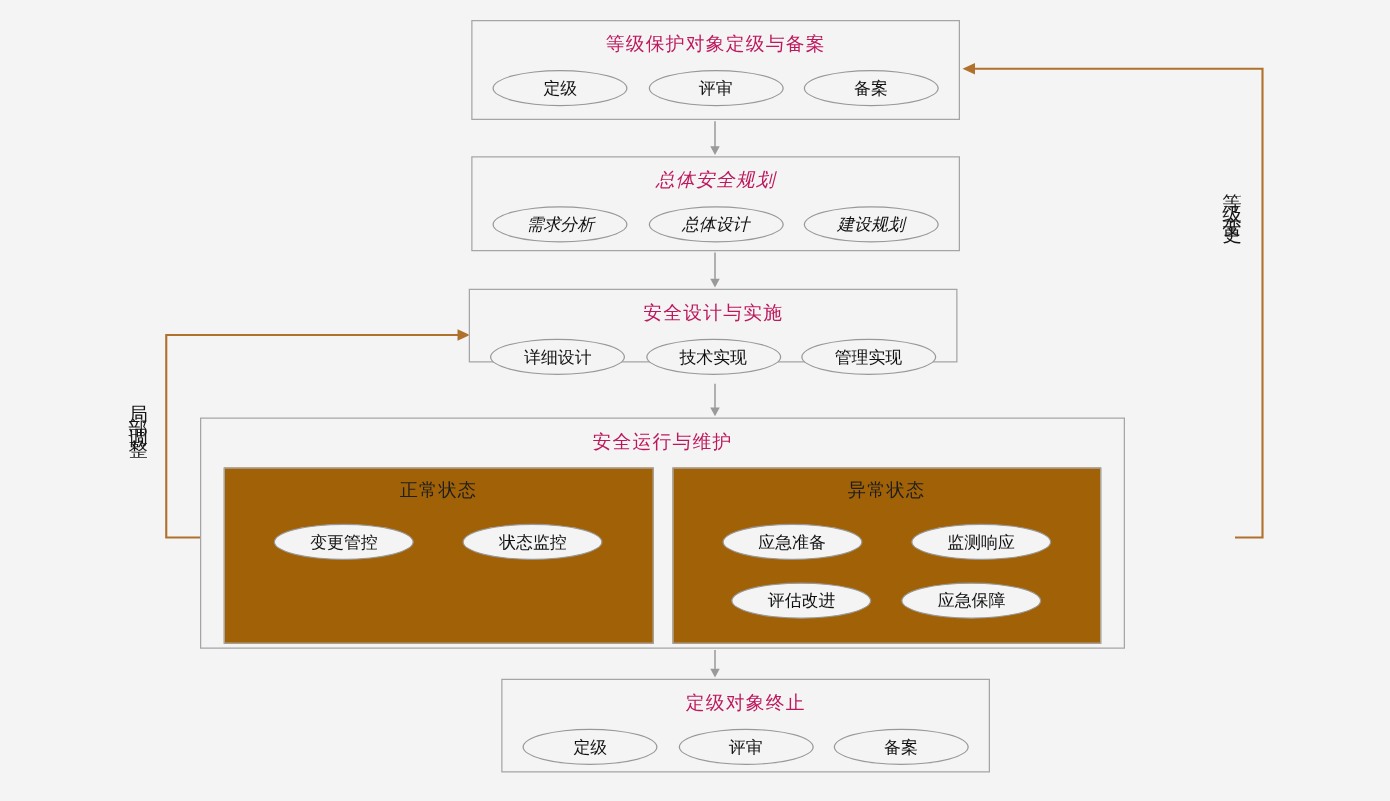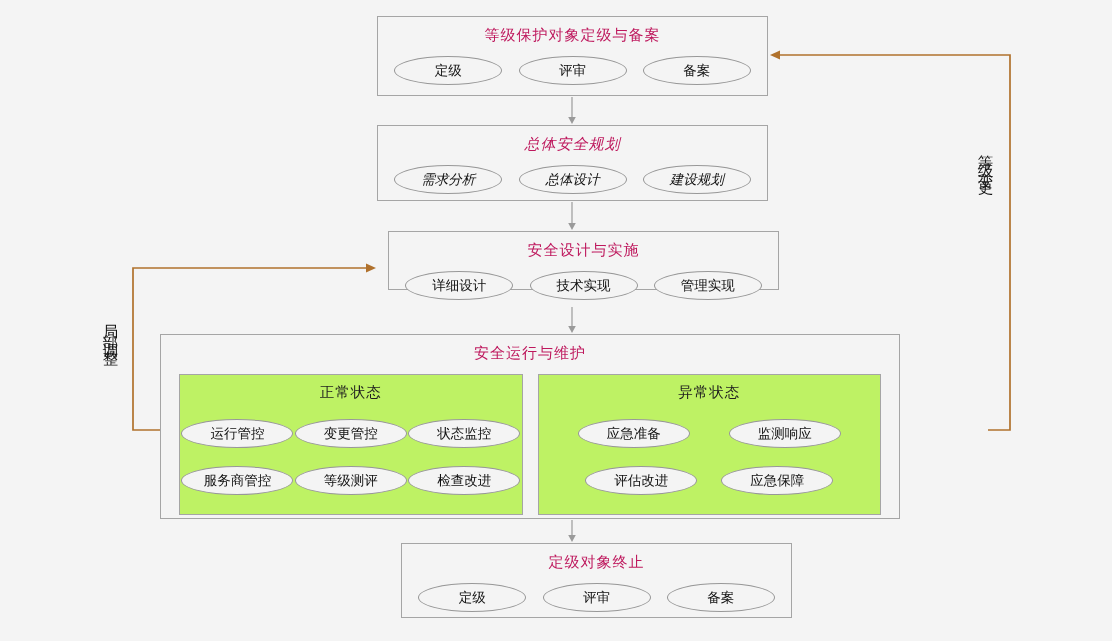--- a/index.html
+++ b/index.html
@@ -25,21 +25,21 @@
     position: absolute;
     border: 1px solid #a5a5a5;
     display: flex;
     flex-direction: column;
     align-items: center;
     padding-top: 9px;
     background: #f4f4f4;
   }
   .stage1 { left: 377px; top: 16px;  width: 391px; height: 80px;  }
   .stage2 { left: 377px; top: 125px; width: 391px; height: 76px; font-style: italic;  }
-  .stage3 { left: 388px; top: 231px; width: 391px; height: 59px;  }
+  .stage3 { left: 375px; top: 231px; width: 391px; height: 59px;  }
   .stage4 { left: 160px; top: 334px; width: 740px; height: 185px; }
   .stage5 { left: 377px; top: 543px; width: 391px; height: 75px; margin-left: 24px;  }
 
   .stage-title {
     font-size: 15px;
     color: #be185d;
     letter-spacing: 1px;
     white-space: nowrap;
   }
   .ellipse-row {
@@ -72,21 +72,21 @@
     gap: 15px;
     height: 141px;
   }
   .group {
     border: 1px solid #a5a5a5;
     flex: 1;
     display: flex;
     flex-direction: column;
     align-items: center;
     padding-top: 8px;
-    background: #bef264;
+    background: #a16207;
   }
   .group-title {
     font-size: 14.5px;
     color: #1e1e1e;
     letter-spacing: 1px;
     white-space: nowrap;
   }
   .group .ellipse-row { margin-top: 17px; }
   .group .ellipse-row.row2 { margin-top: 18px; }
   .group .ellipse { min-width: 112px; }
@@ -166,28 +166,22 @@
     </div>
   </div>
 
   <div class="stage stage4">
     <div class="stage-title">安全运行与维护</div>
     <div class="groups">
 
       <div class="group">
         <div class="group-title">正常状态</div>
         <div class="ellipse-row">
-          <div class="ellipse">运行管控</div>
           <div class="ellipse">变更管控</div>
           <div class="ellipse">状态监控</div>
-        </div>
-        <div class="ellipse-row row2">
-          <div class="ellipse">服务商管控</div>
-          <div class="ellipse">等级测评</div>
-          <div class="ellipse">检查改进</div>
         </div>
       </div>
 
       <div class="group">
         <div class="group-title">异常状态</div>
         <div class="ellipse-row">
           <div class="ellipse">应急准备</div>
           <div class="ellipse">监测响应</div>
         </div>
         <div class="ellipse-row row2 centered">

